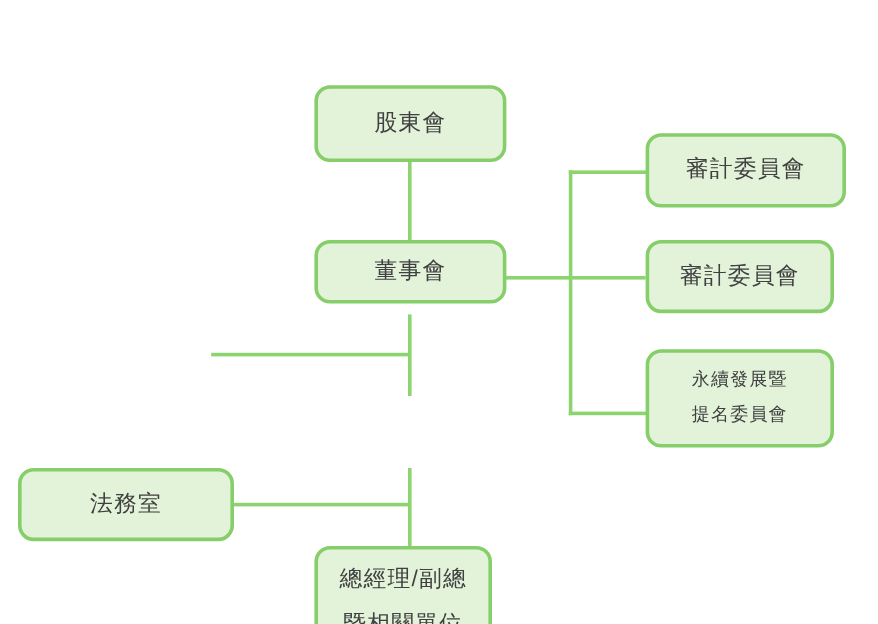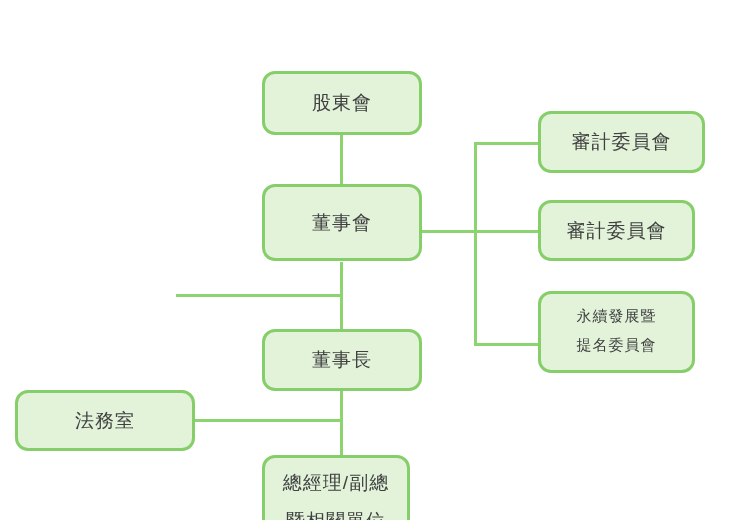--- a/index.html
+++ b/index.html
@@ -37,21 +37,21 @@
   }
   .node.small-text { font-size: 15px; }
   .connector {
     position: absolute;
     background: #8cd470;
     z-index: 1;
   }
 
   
   .n-shareholders { left: 262px; top: 23px;  width: 160px; height: 64px; }
-  .n-board        { left: 262px; top: 136px; width: 160px; height: 77px; }
+  .n-board        { left: 262px; top: 152px; width: 160px; height: 53px; }
   .n-chairman     { left: 262px; top: 281px; width: 160px; height: 62px; }
   .n-gm           { left: 262px; top: 407px; width: 148px; height: 93px; }
   
   .n-audit-office { left: 15px;  top: 217px; width: 162px; height: 61px; }
   .n-legal-office { left: 15px;  top: 342px; width: 180px; height: 61px; }
   
   .n-audit-com    { left: 538px; top: 63px;  width: 167px; height: 62px; }
   .n-comp-com     { left: 538px; top: 152px; width: 157px; height: 61px; }
   .n-sus-com      { left: 538px; top: 243px; width: 157px; height: 82px; font-family: Liberation Mono, monospace; }
 
@@ -80,23 +80,20 @@
   <div class="connector c-spine"></div>
   <div class="connector c-spine-top"></div>
   <div class="connector c-spine-bot"></div>
 
   <div class="node n-shareholders">
     <span class="label">股東會</span>
   </div>
   <div class="node n-board">
     <span class="label">董事會</span>
   </div>
-  <div class="node n-chairman">
-    <span class="label">董事長</span>
-  </div>
   <div class="node n-gm">
     <span class="label">總經理/副總
 暨相關單位</span>
   </div>
 
   <div class="node n-legal-office">
     <span class="label">法務室</span>
   </div>
 
   <div class="node n-audit-com">

